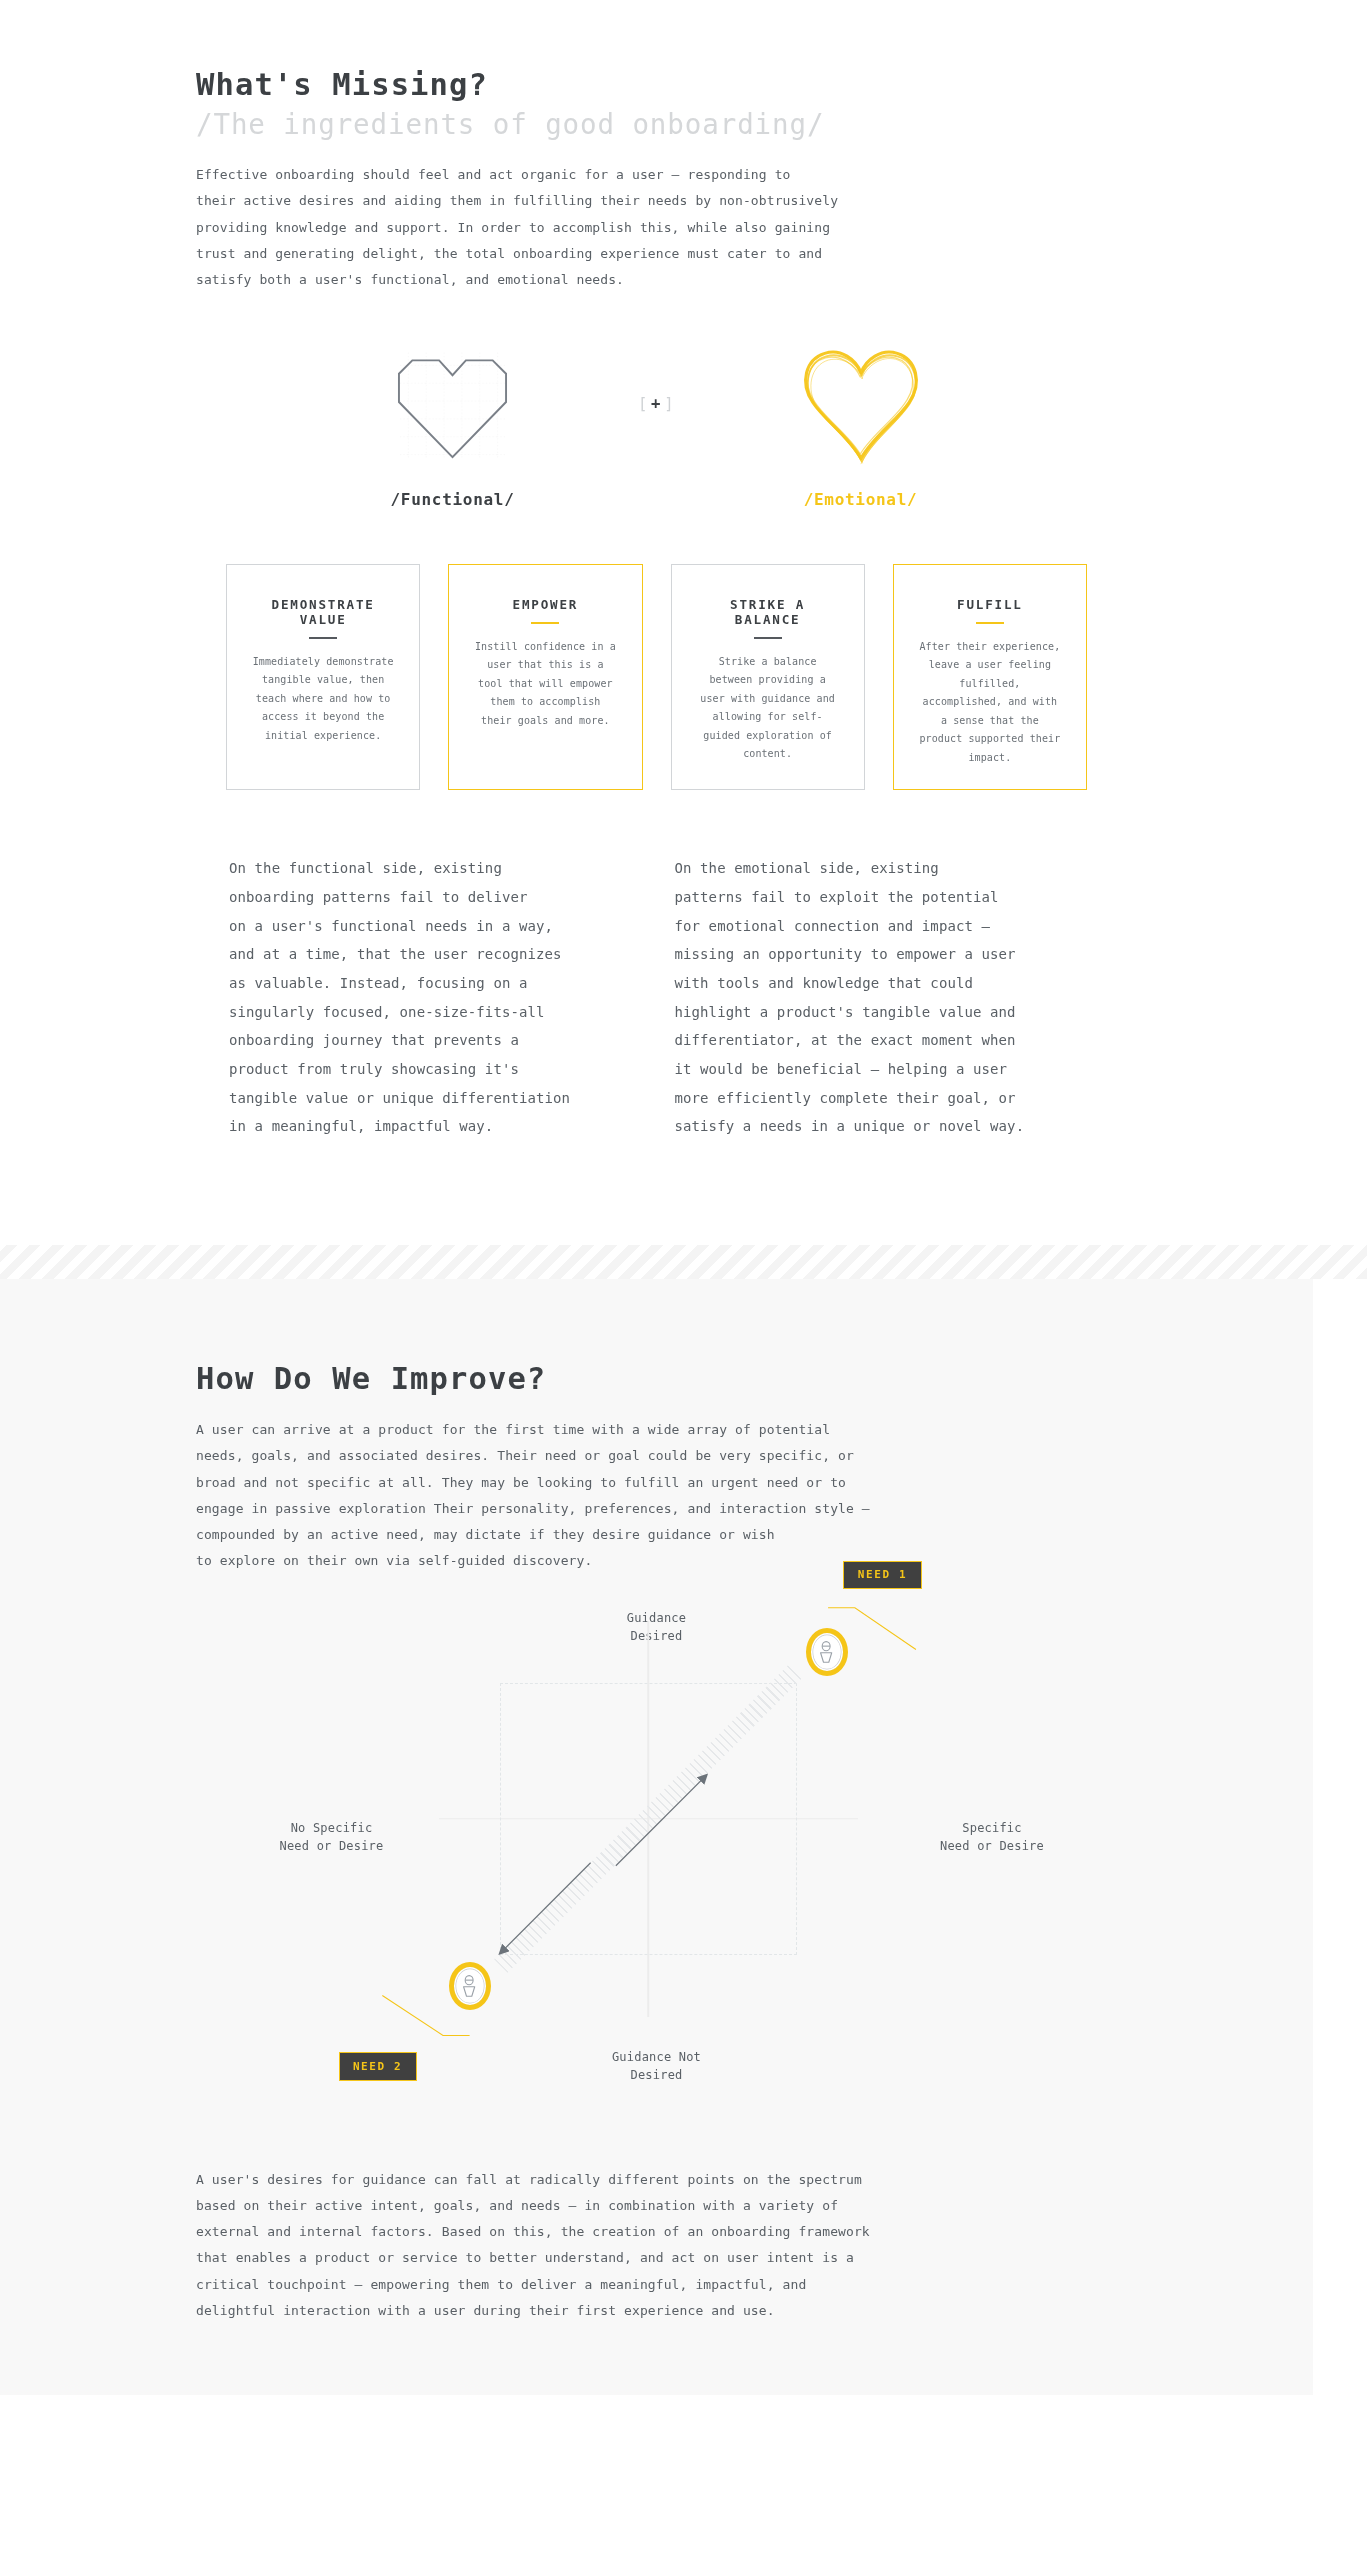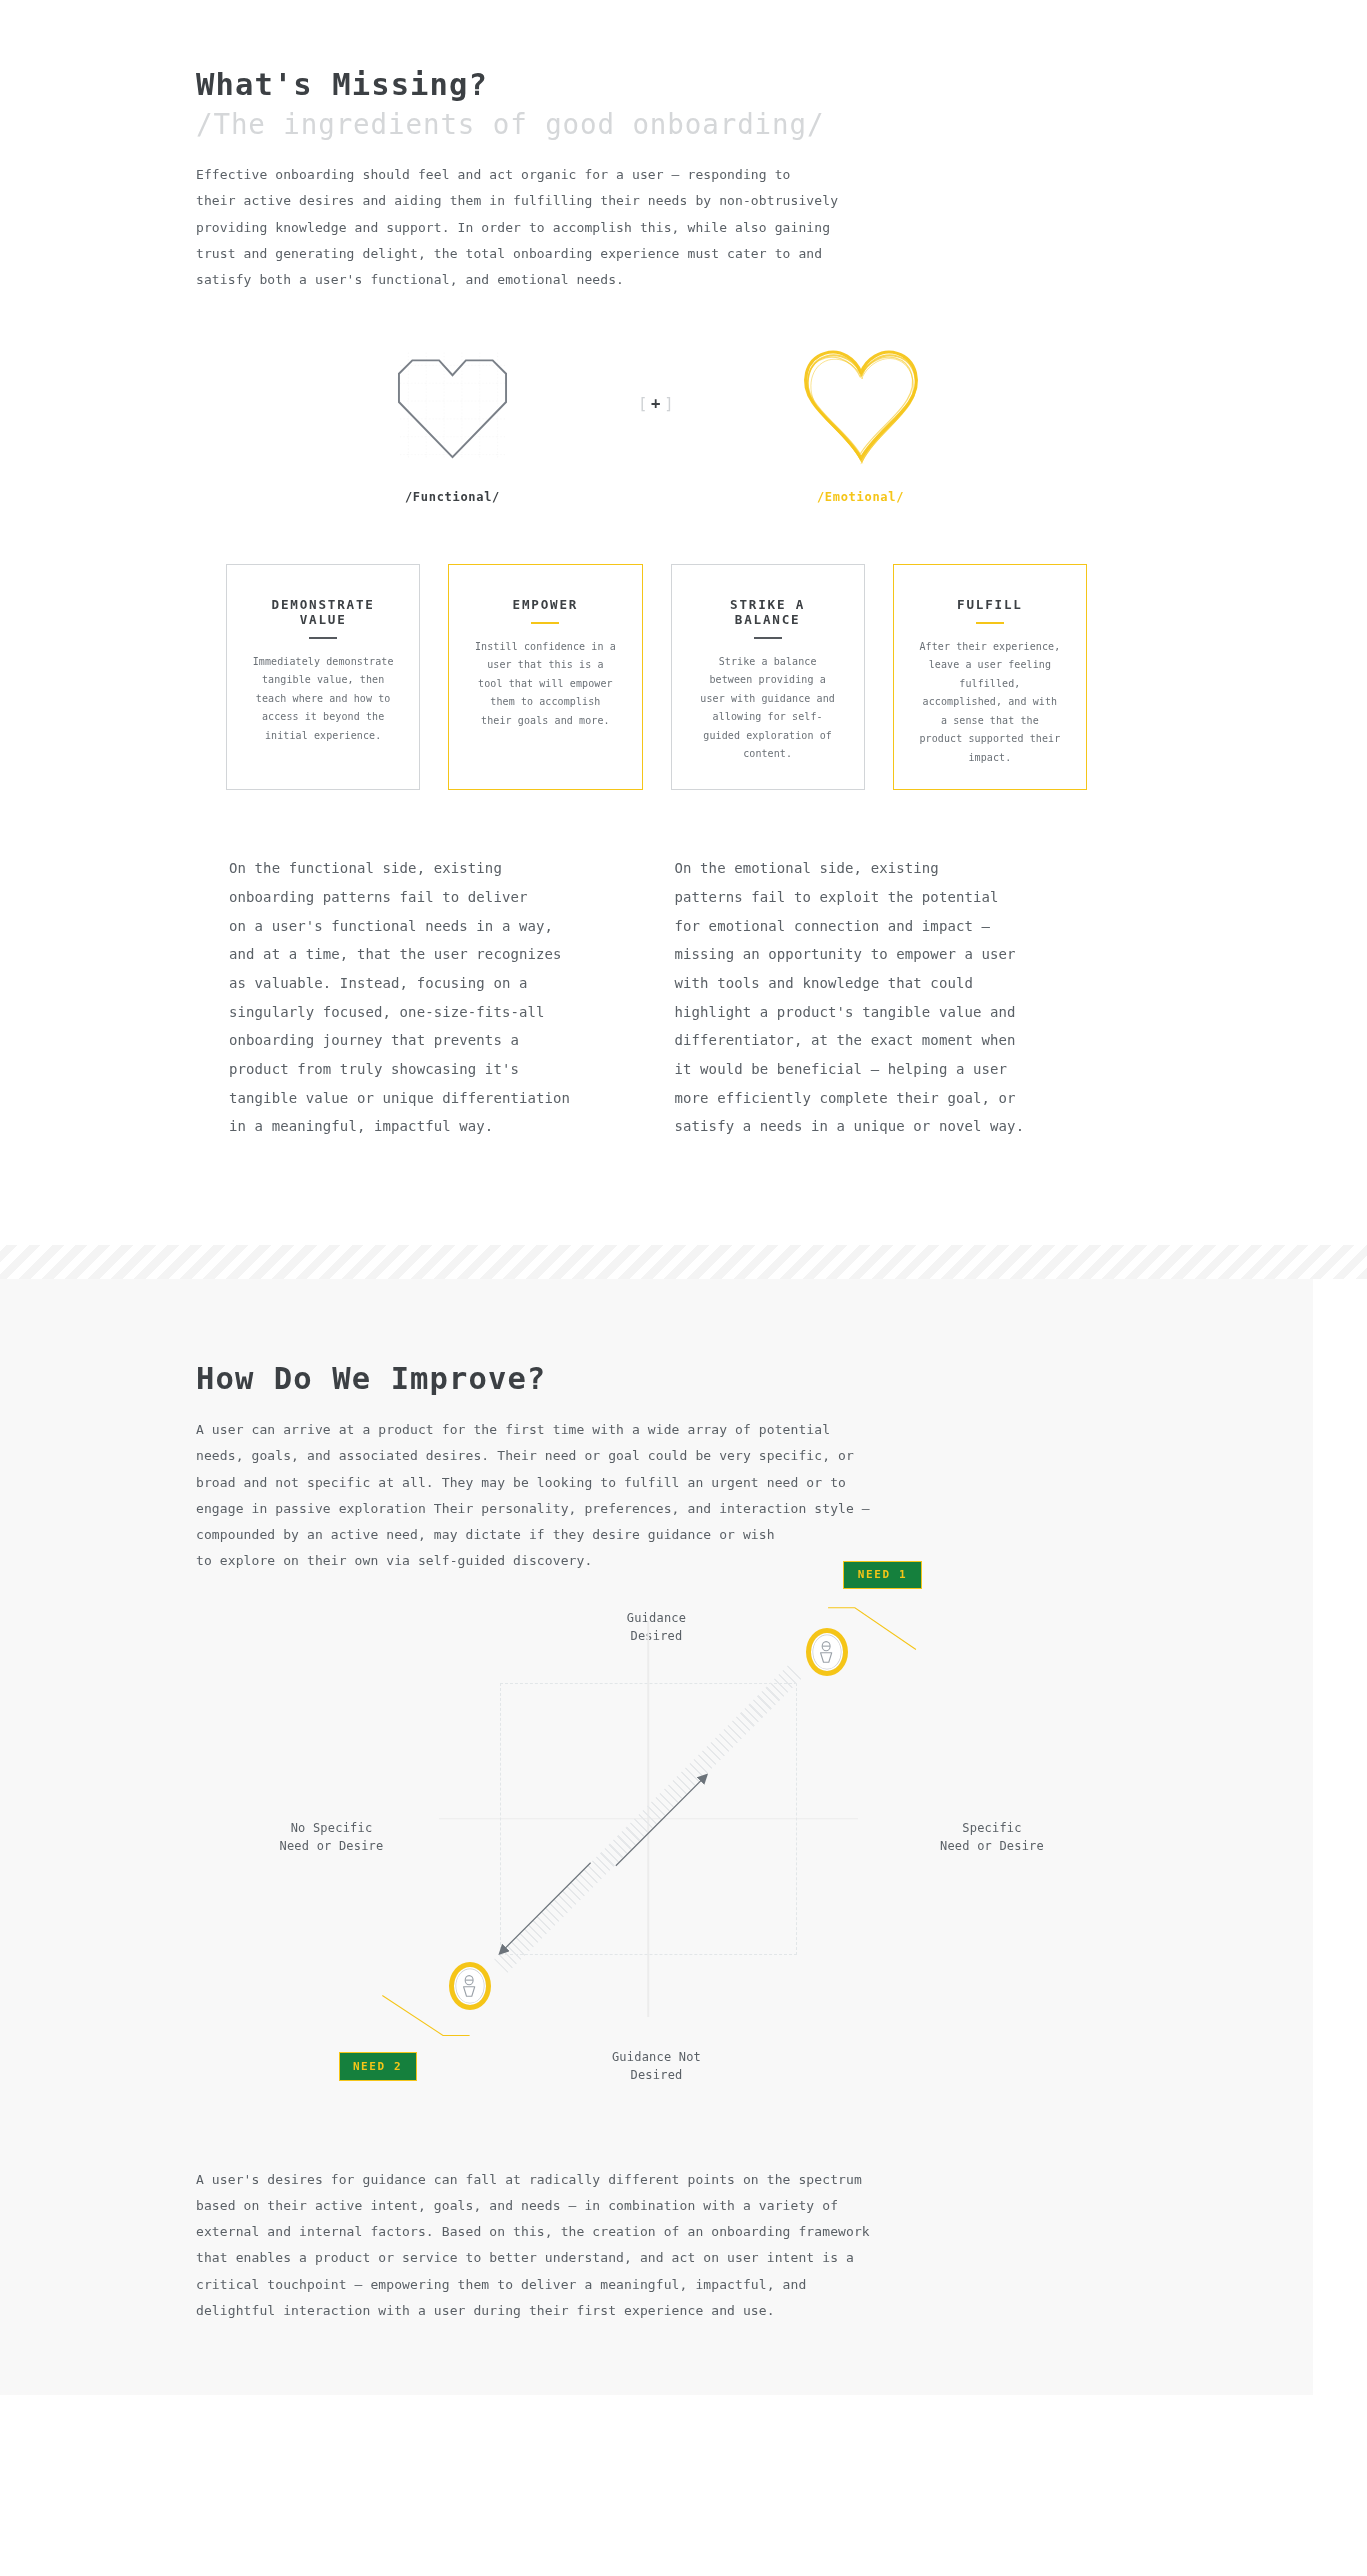--- a/index.html
+++ b/index.html
@@ -60,21 +60,21 @@
   }
   .heart-col {
     width: 319px;
     display: flex;
     flex-direction: column;
     align-items: center;
   }
   .heart-art { height: 125px; display: flex; align-items: flex-end; justify-content: center; }
   .heart-label {
     margin-top: 24px;
-    font-size: 12px;
+    font-size: 16px;
     font-weight: bold;
     letter-spacing: 0.7px;
     color: #3c4044;
   }
   .heart-label--accent { color: #f5c518; }
 
   .plus-sep {
     width: 89px;
     display: flex;
     align-items: center;
@@ -230,21 +230,21 @@
     justify-content: center;
     box-shadow: inset 0 0 0 1.5px #ffffff, inset 0 0 0 2.2px #c8ccd0;
   }
   .marker--1 { right: -21px; top: -24px; }
   .marker--2 { left: -21px; bottom: -24px; }
   .marker svg { display: block; }
 
   .need-badge {
     position: absolute;
     border: 1.5px solid #f5c518;
-    background: #15803d;
+    background: #404040;
     color: #f5c518;
     font-size: 11px;
     font-weight: bold;
     letter-spacing: 1.6px;
     padding: 6.7px 13.4px;
     white-space: nowrap;
   }
   .badge-1 { right: -95px; top: -91px; }
   .badge-2 { left: -131px; bottom: -95px; }
   .leader { position: absolute; overflow: visible; }

